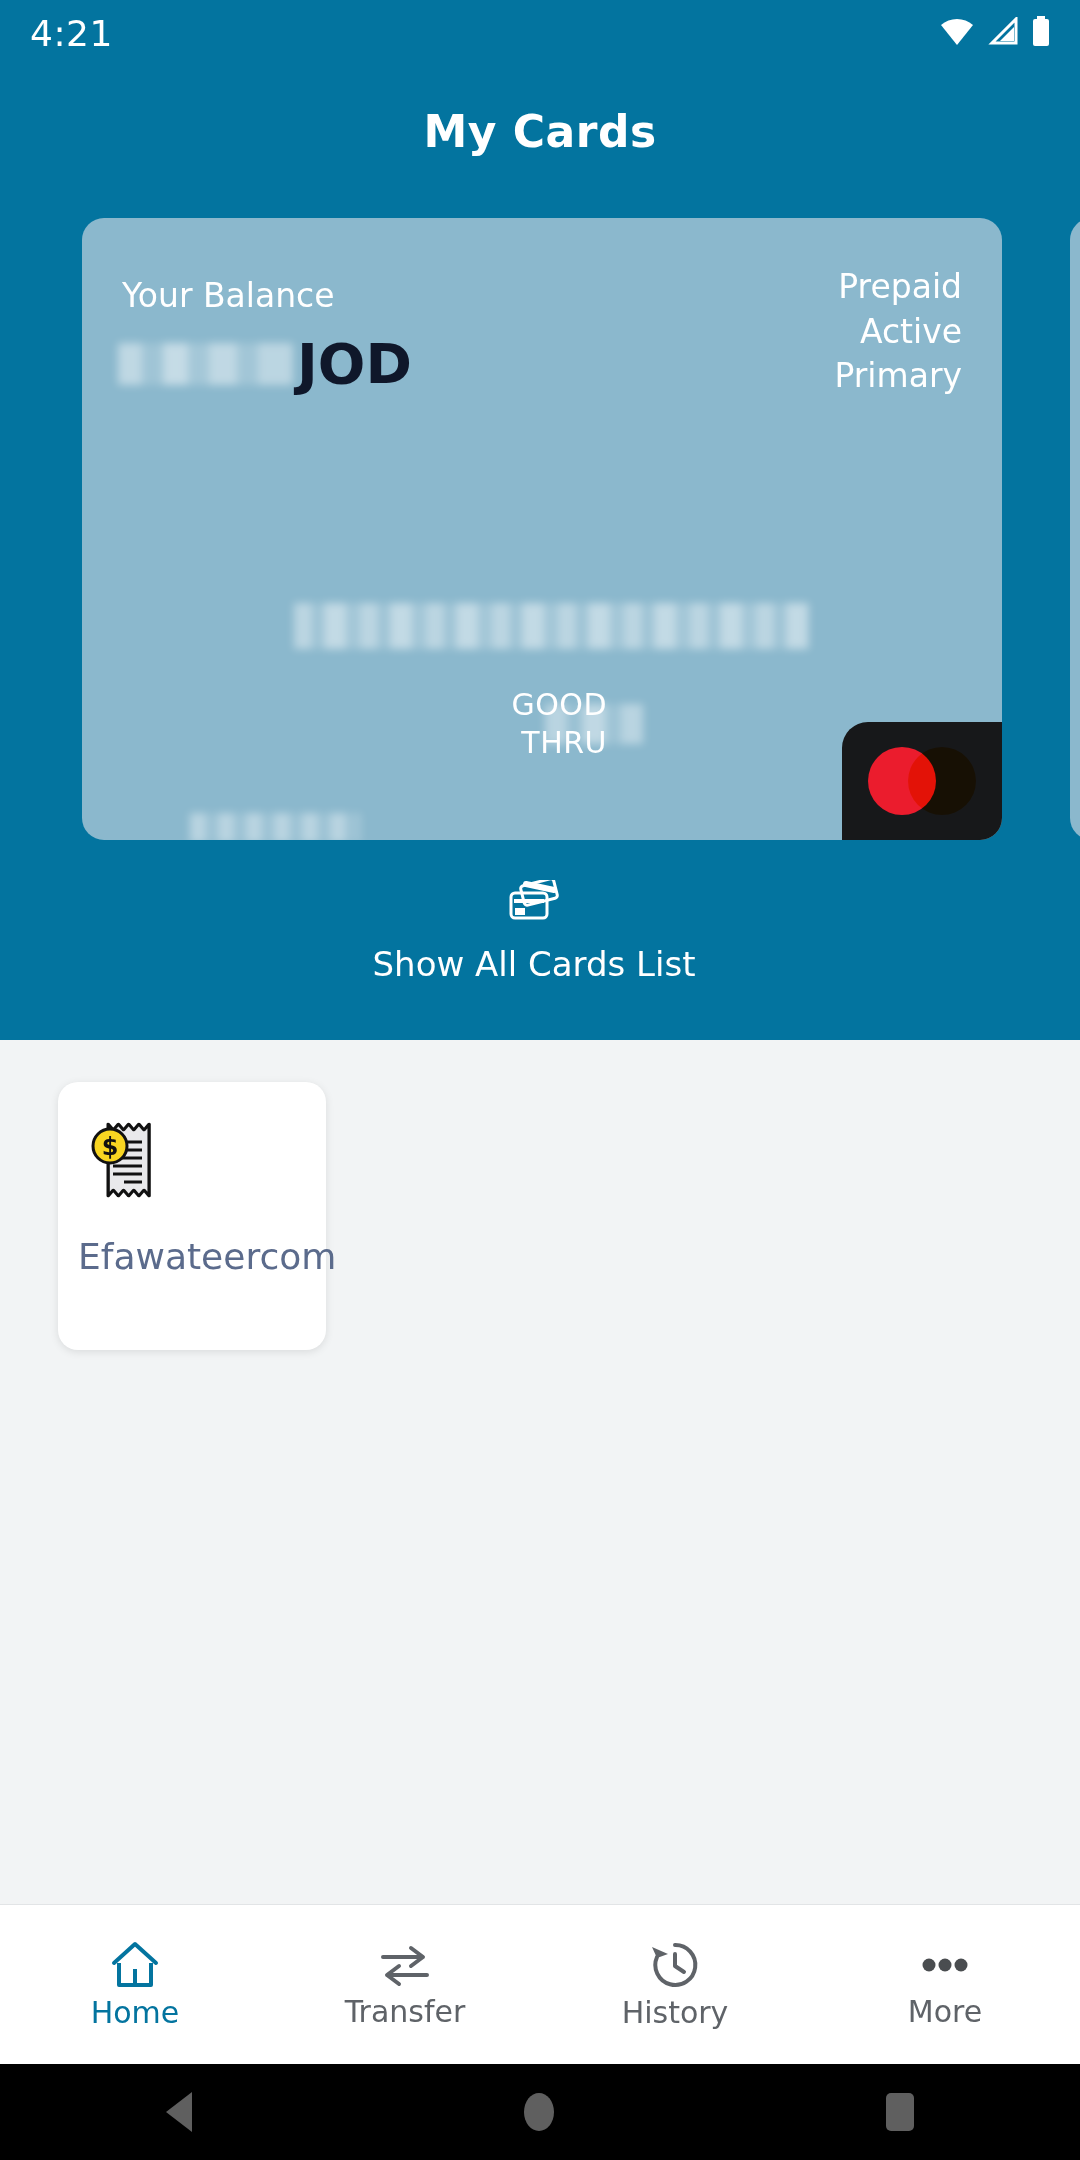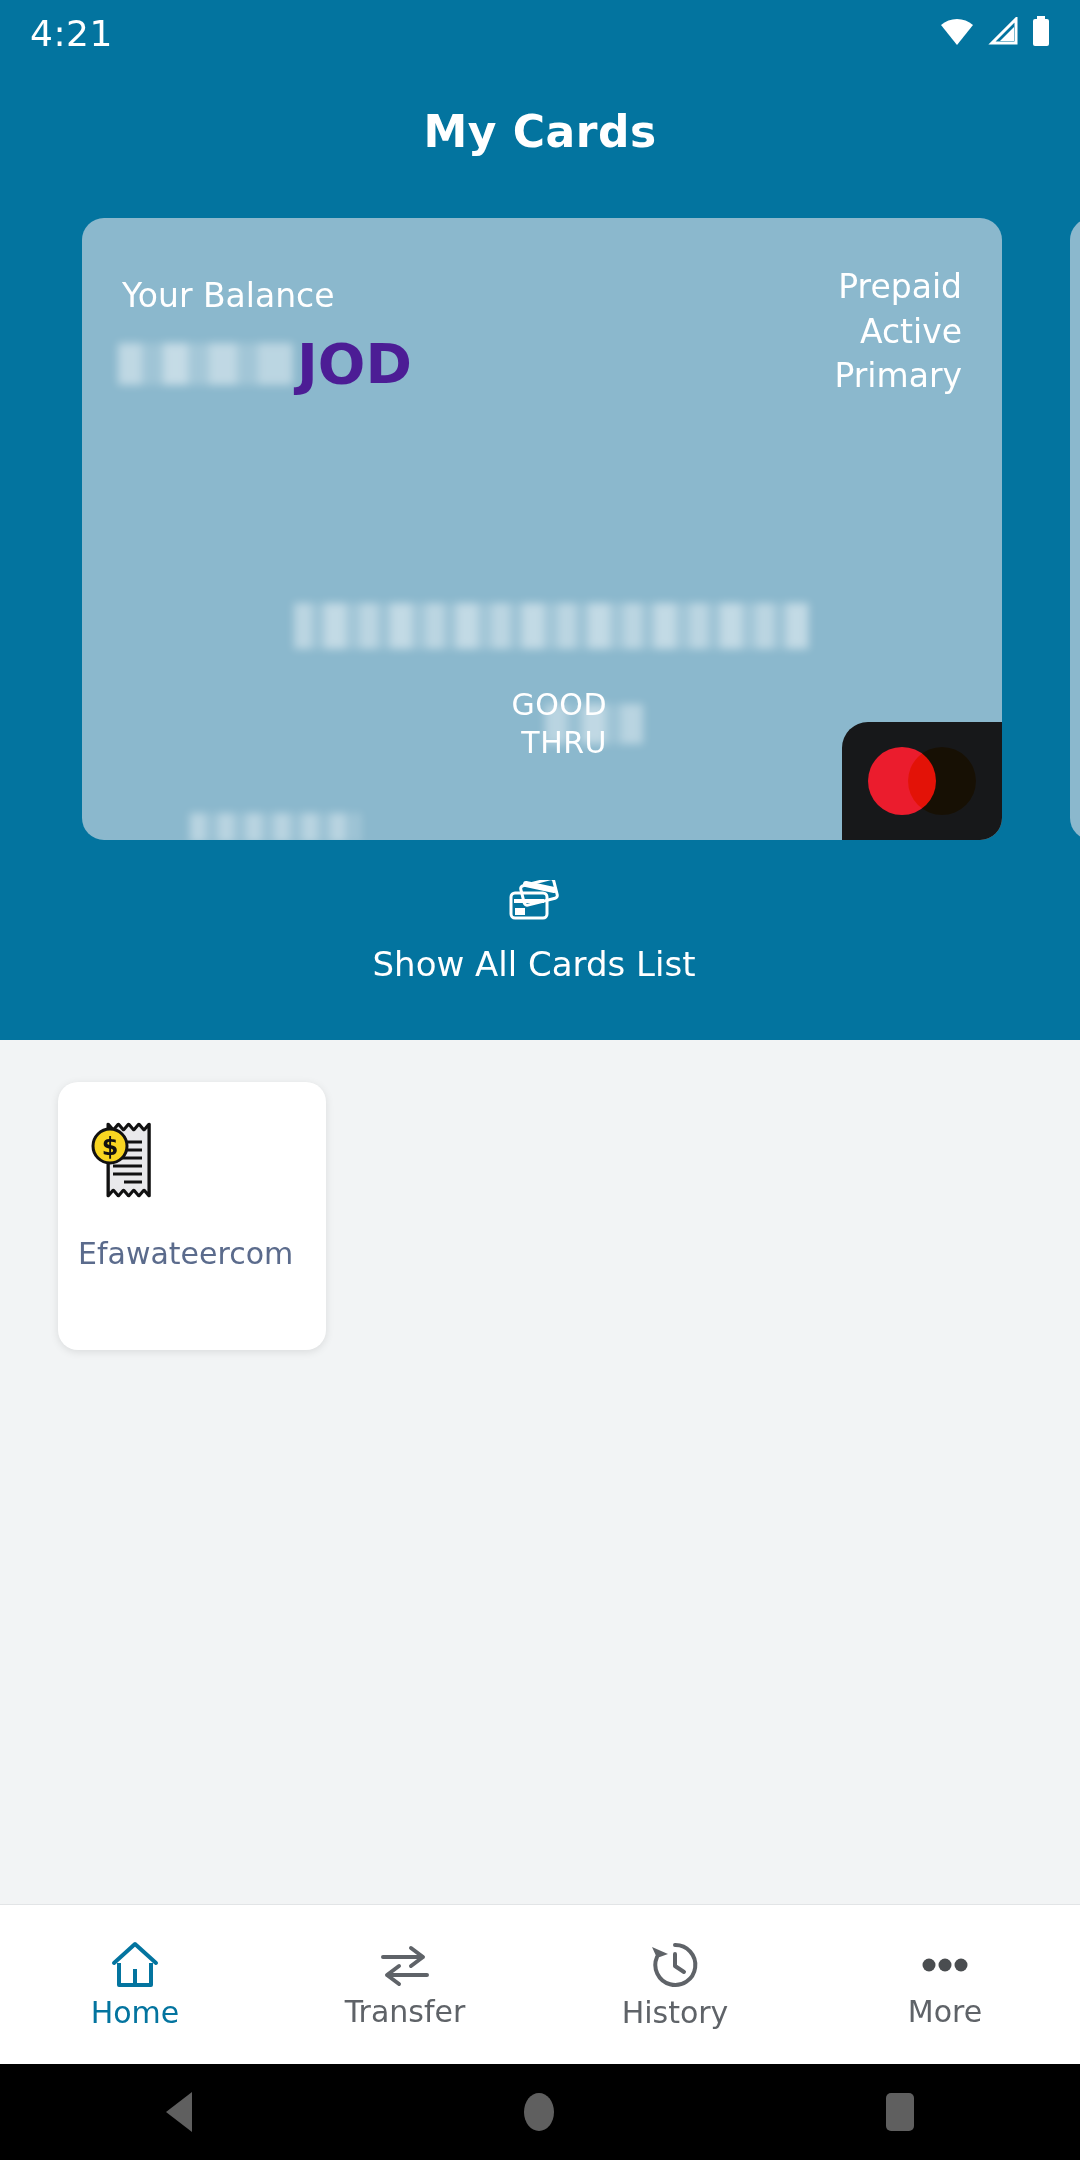--- a/index.html
+++ b/index.html
@@ -52,21 +52,21 @@
     width: 175px; height: 42px; border-radius: 3px;
     background:
       linear-gradient(90deg,
         rgba(255,255,255,.45) 0 14%, rgba(255,255,255,.18) 14% 26%,
         rgba(255,255,255,.50) 26% 40%, rgba(255,255,255,.22) 40% 52%,
         rgba(255,255,255,.46) 52% 68%, rgba(255,255,255,.20) 68% 80%,
         rgba(255,255,255,.42) 80% 100%);
     filter: blur(4px);
   }
   .balance-currency {
-    color: #4c1d95; font-size: 56px; font-weight: bold; line-height: 1;
+    color: #0f172a; font-size: 56px; font-weight: bold; line-height: 1;
   }
 
   .card-status {
     position: absolute; right: 40px; top: 48px;
     text-align: right; color: #ffffff; font-size: 33px; line-height: 1.29;
   }
   .card-status div { margin-bottom: 2px; }
 
   .blur-pan {
     position: absolute; left: 212px; top: 385px;
@@ -131,21 +131,21 @@
   .tile {
     width: 268px; height: 268px; background: #ffffff;
     border-radius: 20px;
     box-shadow: 0 2px 8px rgba(0,0,0,0.10);
     display: flex; flex-direction: column; align-items: flex-start;
     padding: 22px 14px 0 14px;
   }
   .tile-icon { width: 104px; height: 104px; margin: 4px 0 0 8px; }
   .tile-label {
     margin-top: 24px; margin-left: 6px;
-    color: #5b6b8c; font-size: 30px; font-weight: 500;
+    color: #5b6b8c; font-size: 36px; font-weight: 500;
   }
 
   
   .bottom-nav {
     flex: 0 0 auto; height: 160px; background: #ffffff;
     border-top: 1px solid #e2e4e6;
     display: flex; align-items: center;
   }
   .nav-item {
     flex: 1 1 0; display: flex; flex-direction: column;

